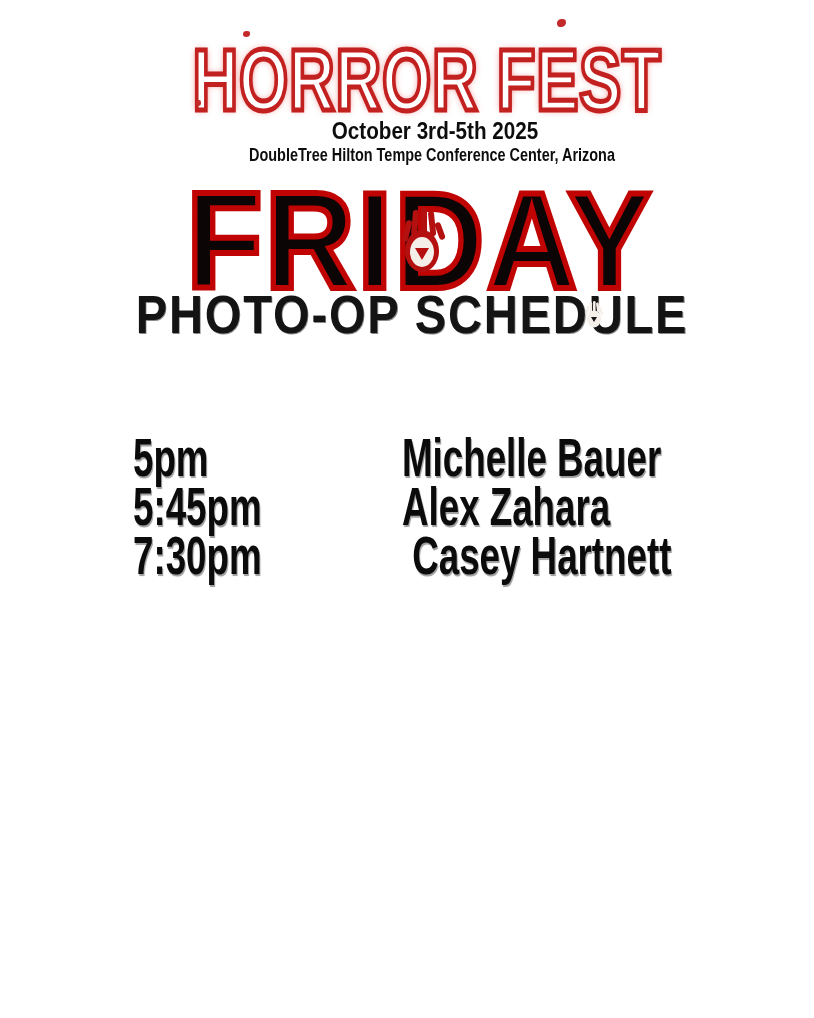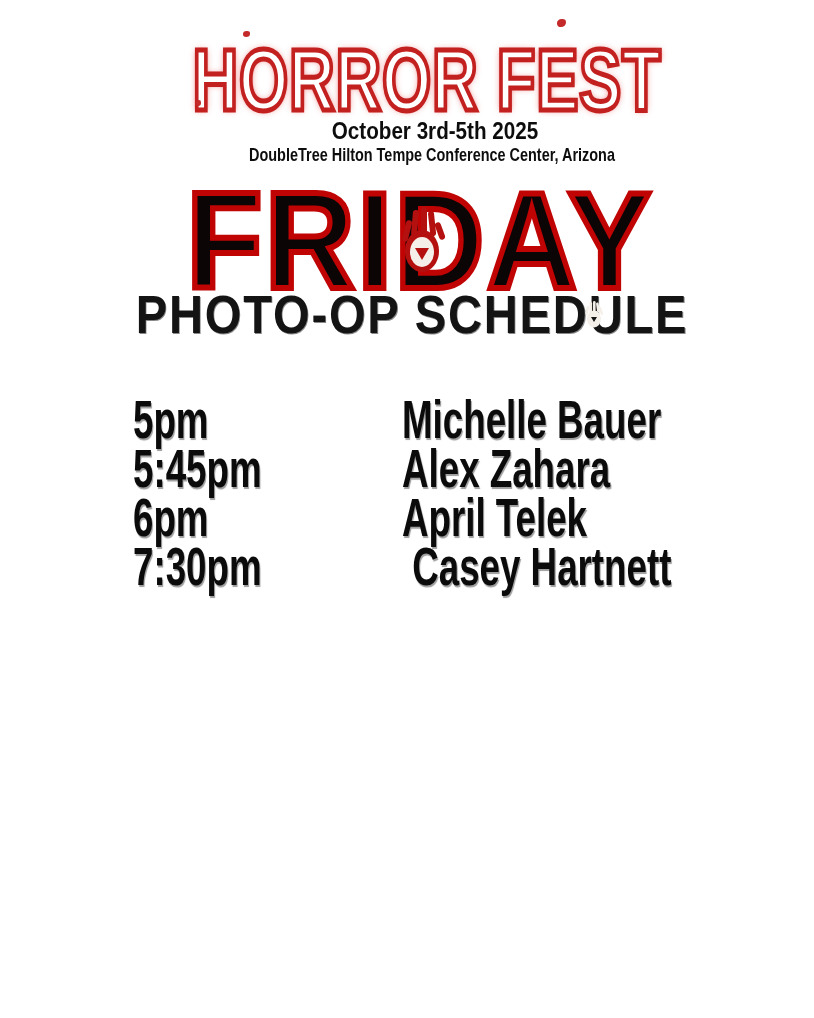--- a/index.html
+++ b/index.html
@@ -59,21 +59,21 @@
   .speck { position:absolute; background:#c42a2a; border-radius:50% 40% 55% 45%; }
   #speck-1 { left:243px; top:31px;  width:7px; height:6px; }
   #speck-2 { left:557px; top:19px;  width:9px; height:8px; }
   #speck-3 { left:655px; top:48px;  width:6px; height:5px; }
   #speck-4 { left:196px; top:100px; width:5px; height:6px; }
   
   .handprint { position:absolute; }
   #friday-hand   { left:398px; top:204px; width:50px; height:72px; }
   #schedule-hand { left:584px; top:299px; width:20px; height:30px; }
   
-  #schedule { position:absolute; left:133px; top:395px; width:660px; }
+  #schedule { position:absolute; left:133px; top:433px; width:660px; }
   .row { position:relative; height:49px; }
   .time, .guest {
     position:absolute; top:0;
     font-size:54px; line-height:49px;
     color:#0b0b0b;
     white-space:pre;
     transform:scaleX(0.68);
     transform-origin:0 50%;
     text-shadow:1.5px 1.5px 1px rgba(40,40,40,.45);
   }
@@ -124,22 +124,18 @@
   <div id="schedule">
     <div class="row">
       <span class="time">5pm</span>
       <span class="guest">Michelle Bauer</span>
     </div>
     <div class="row">
       <span class="time">5:45pm</span>
       <span class="guest">Alex Zahara</span>
     </div>
     <div class="row">
-      <span class="time">6pm</span>
-      <span class="guest">April Telek</span>
-    </div>
-    <div class="row">
       <span class="time">7:30pm</span>
       <span class="guest"> Casey Hartnett</span>
     </div>
   </div>
 
 </div>
 
 </body></html>

